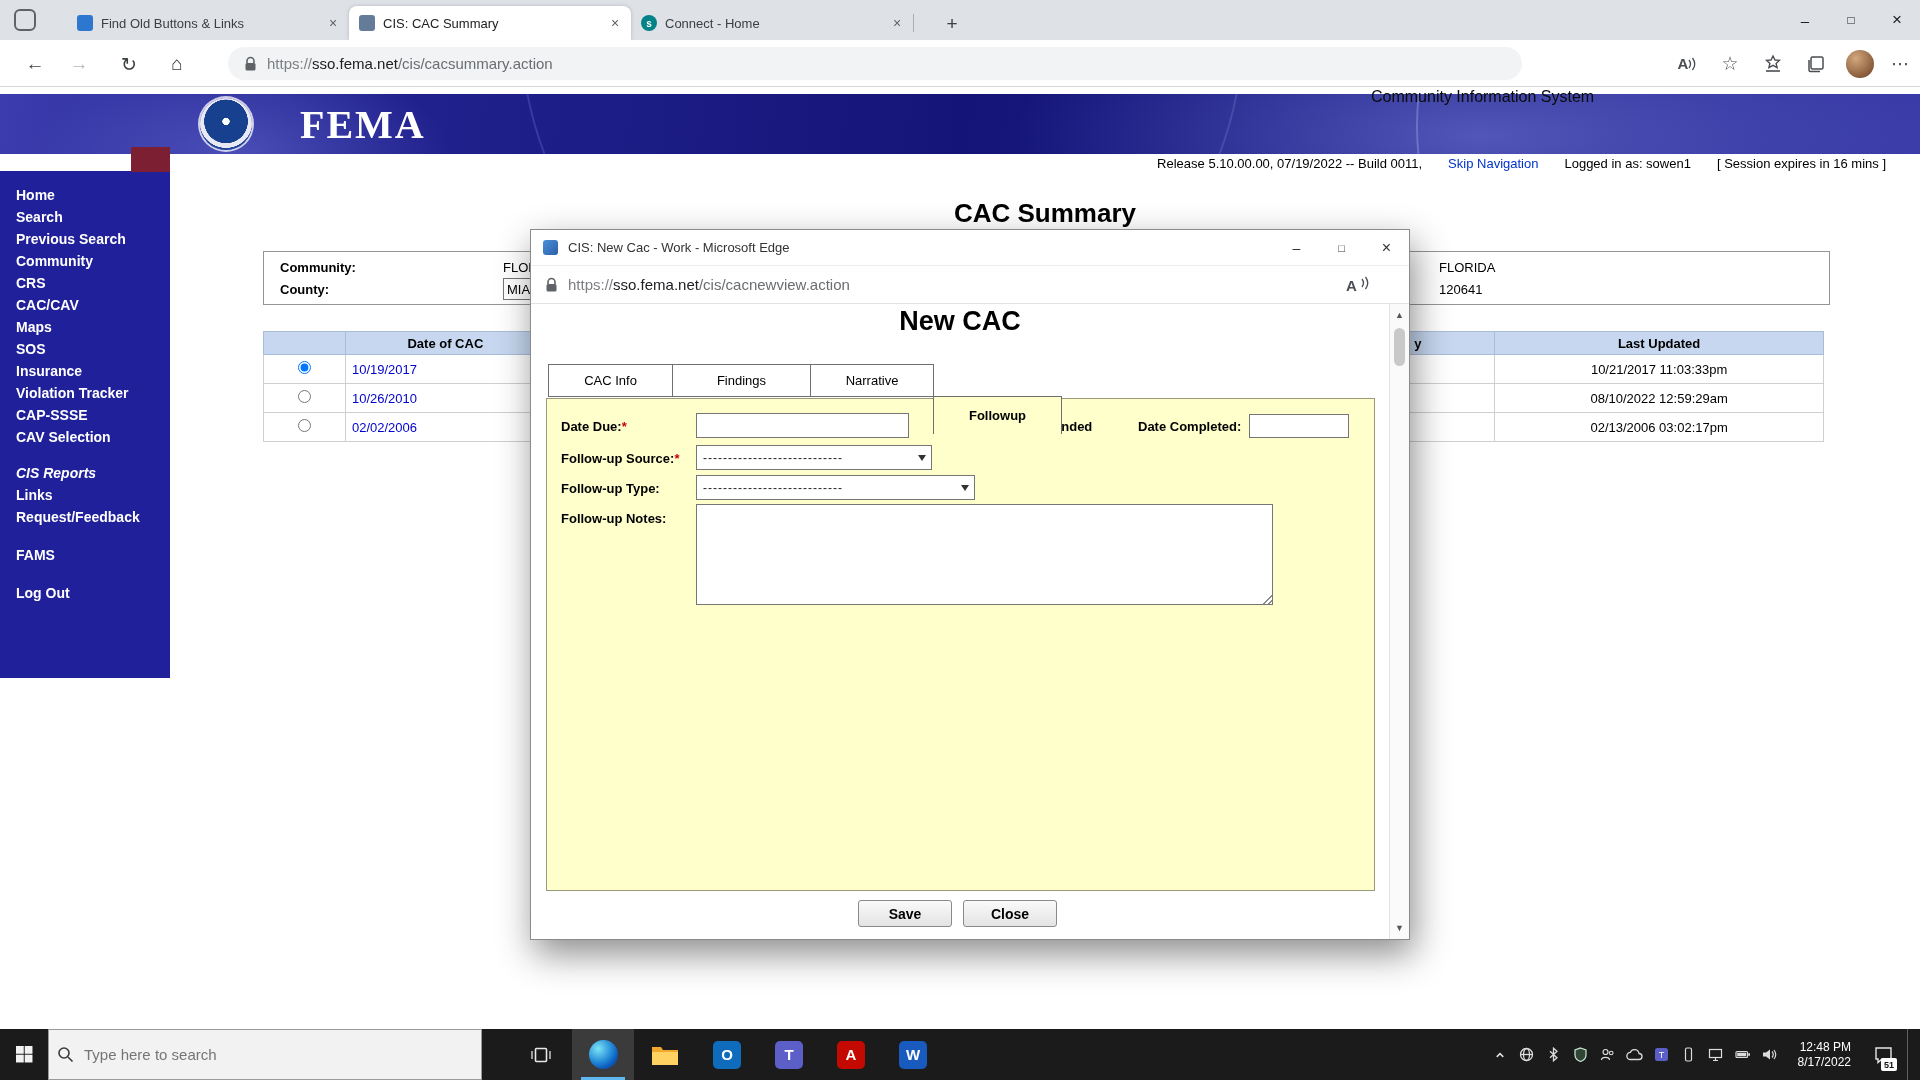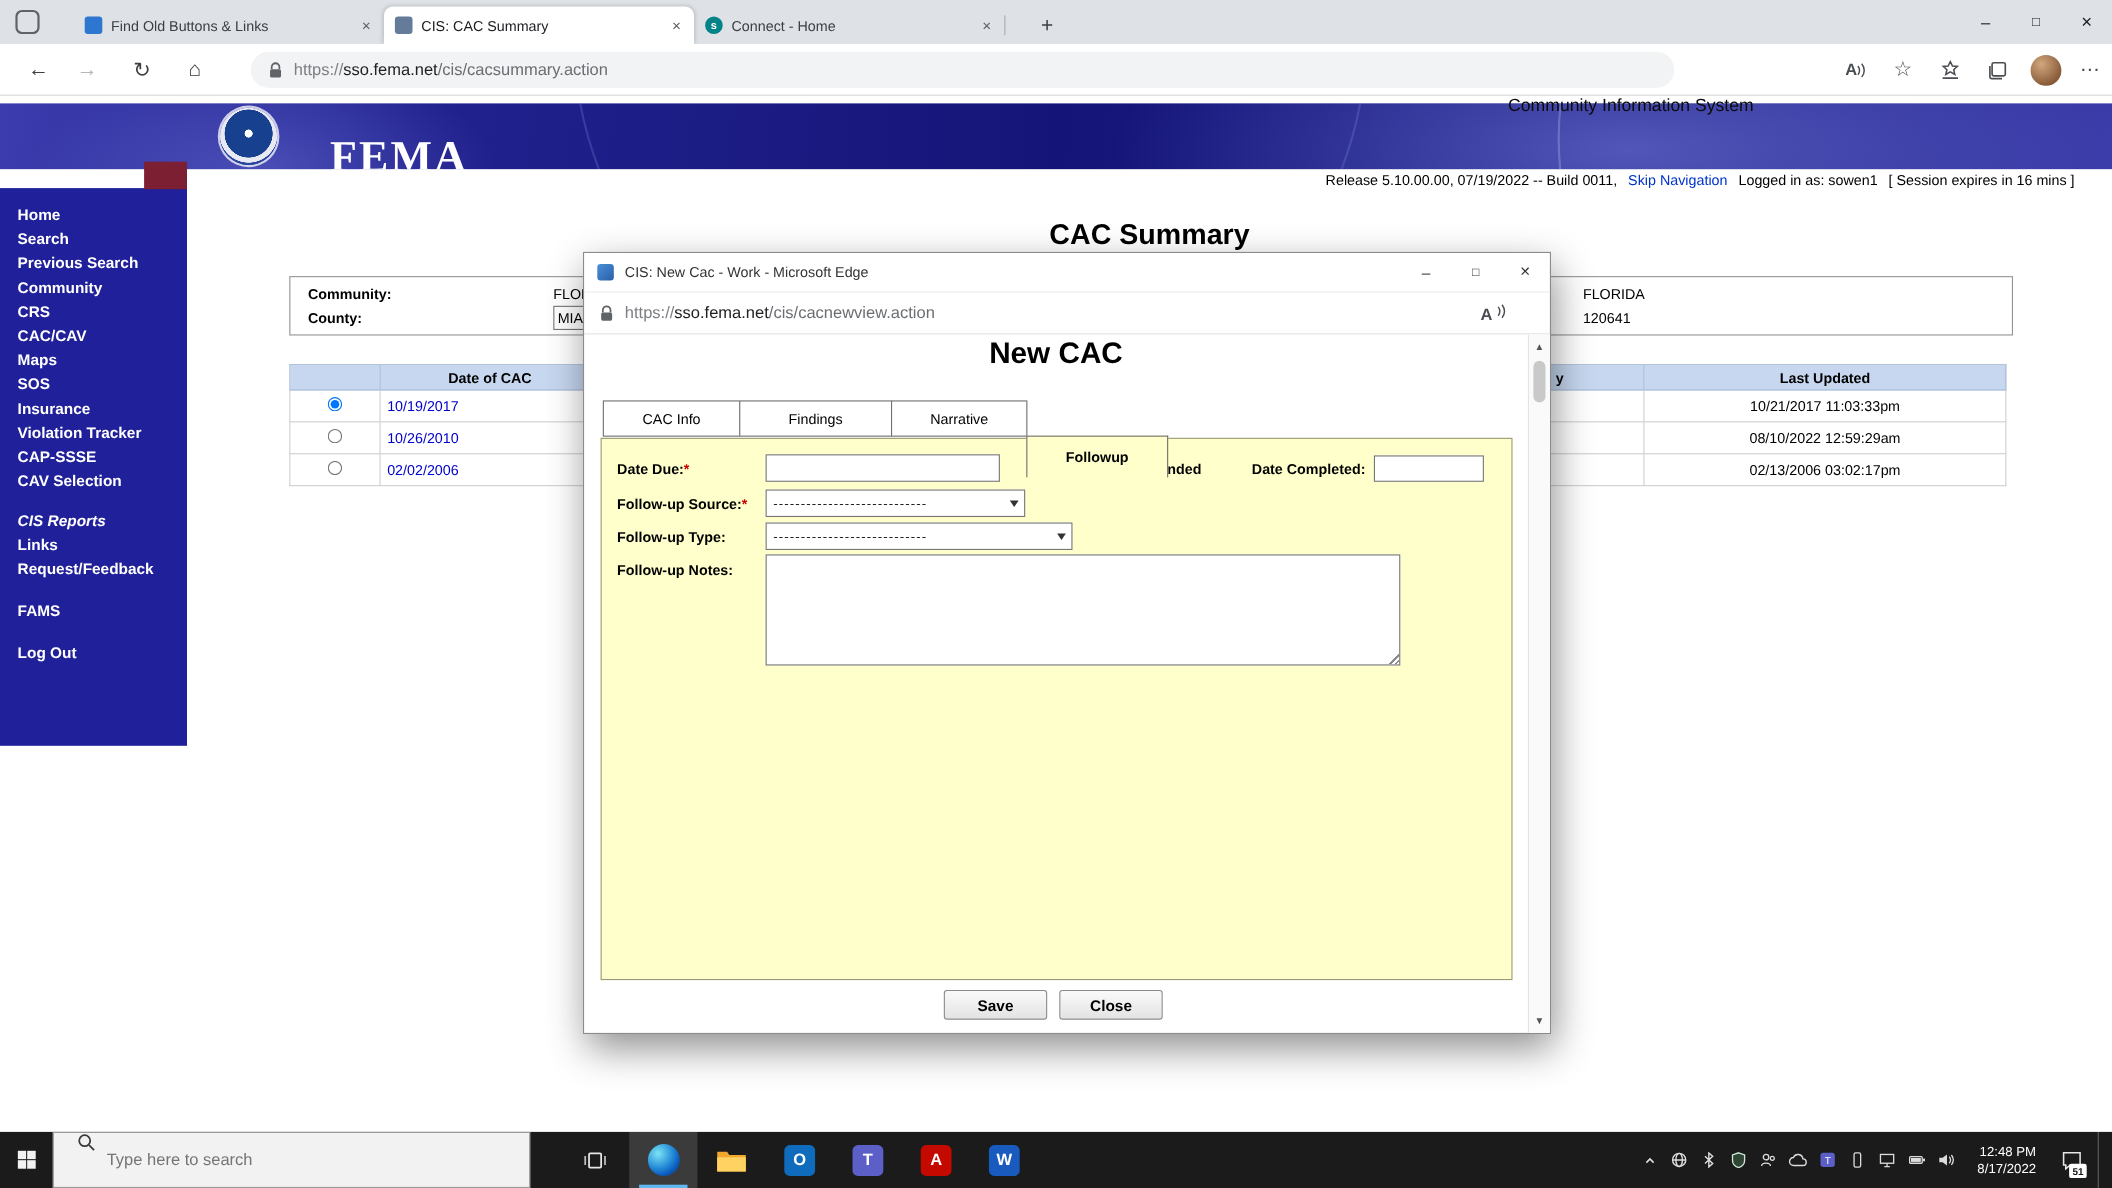--- a/index.html
+++ b/index.html
@@ -45,26 +45,26 @@
   .banner { position:absolute; top:94px; left:0; width:1920px; height:60px; overflow:hidden;
     background:
       radial-gradient(720px 230px at 1480px 42px, rgba(125,135,225,.55), transparent 65%),
       radial-gradient(300px 140px at 240px 60px, rgba(110,120,215,.45), transparent 70%),
       linear-gradient(95deg,#3c3cae 0%, #22228f 20%, #141478 50%, #1c1c86 78%, #3a3aa8 100%); }
   .banner::before { content:''; position:absolute; right:-60px; top:-250px; width:560px; height:560px; border:2px solid rgba(170,180,240,.35); border-radius:50%; }
   .banner::after { content:''; position:absolute; left:520px; top:-430px; width:720px; height:720px; border:2px solid rgba(150,160,230,.22); border-radius:50%; }
   .seal { position:absolute; left:200px; top:4px; width:52px; height:52px; border-radius:50%; z-index:2;
     background:radial-gradient(circle at 50% 45%, #ffffff 0 9%, #17408f 10% 56%, #e9e9f4 57% 68%, #25469b 69% 100%);
     box-shadow:0 0 0 2px rgba(255,255,255,.75); }
-  .brand { position:absolute; left:300px; top:24px; font-family:"Liberation Serif","DejaVu Serif",serif; font-size:40px; font-weight:bold; color:#ffffff; letter-spacing:2px; z-index:2; }
+  .brand { position:absolute; left:300px; top:7px; font-family:"Liberation Serif","DejaVu Serif",serif; font-size:40px; font-weight:bold; color:#ffffff; letter-spacing:2px; z-index:2; }
   .app-title { position:absolute; left:1371px; top:88px; font-size:16px; color:#0b0b0b; z-index:6; }
   .maroon-block { position:absolute; left:131px; top:147px; width:39px; height:25px; background:#7d1f33; z-index:5; }
 
   
-  .releasebar { position:absolute; top:154px; left:0; width:1920px; height:18px; background:#fff; display:flex; justify-content:flex-end; align-items:center; gap:10px; padding-right:34px; font-size:13px; color:#000; }
+  .releasebar { position:absolute; top:154px; left:0; width:1920px; height:18px; background:#fff; display:flex; justify-content:flex-end; align-items:center; gap:26px; padding-right:34px; font-size:13px; color:#000; }
   .skip-link { color:#0033cc; }
 
   
   .sidebar { position:absolute; left:0; top:171px; width:170px; height:507px; background:#20209a; padding:13px 0 0 16px; display:flex; flex-direction:column; }
   .side-link { color:#ffffff; font-weight:bold; font-size:14px; line-height:22px; white-space:nowrap; text-decoration:none; }
   .gap-a { margin-top:14px;font-style:italic; }
   .gap-b { margin-top:16px; }
 
   
   .page-title { position:absolute; left:170px; top:198px; width:1750px; text-align:center; font-size:26px; font-weight:bold; color:#000; }
@@ -113,21 +113,21 @@
   .sel-type { top:76px; width:279px; }
   .f-textarea { position:absolute; left:149px; top:105px; width:577px; height:101px; border:1px solid #767676; background:#fff; resize:none; font-family:inherit; font-size:13px; padding:3px; }
   .resize-grip { position:absolute; left:714px; top:194px; width:11px; height:11px; pointer-events:none;
     background:repeating-linear-gradient(-45deg, transparent 0 2px, #8a8a8a 2px 3.5px); clip-path:polygon(100% 0,100% 100%,0 100%); }
   .p-actbtn { position:absolute; top:670px; width:94px; height:27px; background:linear-gradient(#fafafa,#e3e3e3); border:1px solid #8a8a8a; border-radius:3px; font-size:14px; font-weight:bold; display:flex; align-items:center; justify-content:center; color:#000; }
   .btn-save { left:327px; } .btn-close { left:432px; }
 
   
   .taskbar { position:absolute; left:0; top:1029px; width:1920px; height:51px; background:#1b1b1b; display:flex; align-items:center; color:#fff; z-index:60; }
   .tb-start { width:48px; height:51px; display:flex; align-items:center; justify-content:center; }
-  .tb-search { width:434px; height:51px; background:#f2f2f2; border:1px solid #9a9a9a; display:flex; padding-left:21px; gap:10px; }
+  .tb-search { width:434px; height:51px; background:#f2f2f2; border:1px solid #9a9a9a; display:flex; align-items:center; padding-left:8px; gap:10px; }
   .tb-search input { border:none; background:transparent; outline:none; font-size:15px; color:#333; width:360px; font-family:inherit; }
   .tb-btn { width:62px; height:51px; display:flex; align-items:center; justify-content:center; position:relative; }
   .tb-btn.active { background:rgba(255,255,255,.14); }
   .tb-btn.active::after { content:''; position:absolute; left:9px; right:9px; bottom:0; height:3px; background:#5fb8f0; }
   .edge-ball { width:29px; height:29px; border-radius:50%; background:radial-gradient(circle at 32% 30%, #7ce4f5, #2389d7 48%, #0a57b8 72%, #073e8f); }
   .icon-tile { width:28px; height:28px; border-radius:5px; display:flex; align-items:center; justify-content:center; color:#fff; font-size:15px; font-weight:bold; }
   .tile-outlook { background:#0f6cbd; }
   .tile-teams { background:#5b5fc7; }
   .tile-acrobat { background:#c40a00; }
   .tile-word { background:#185abd; }

